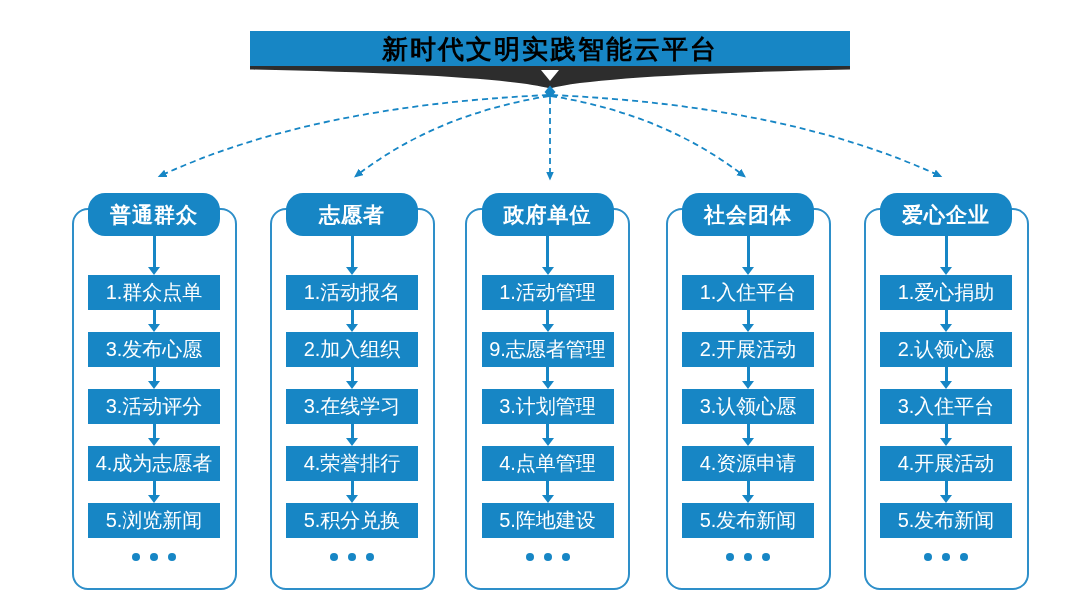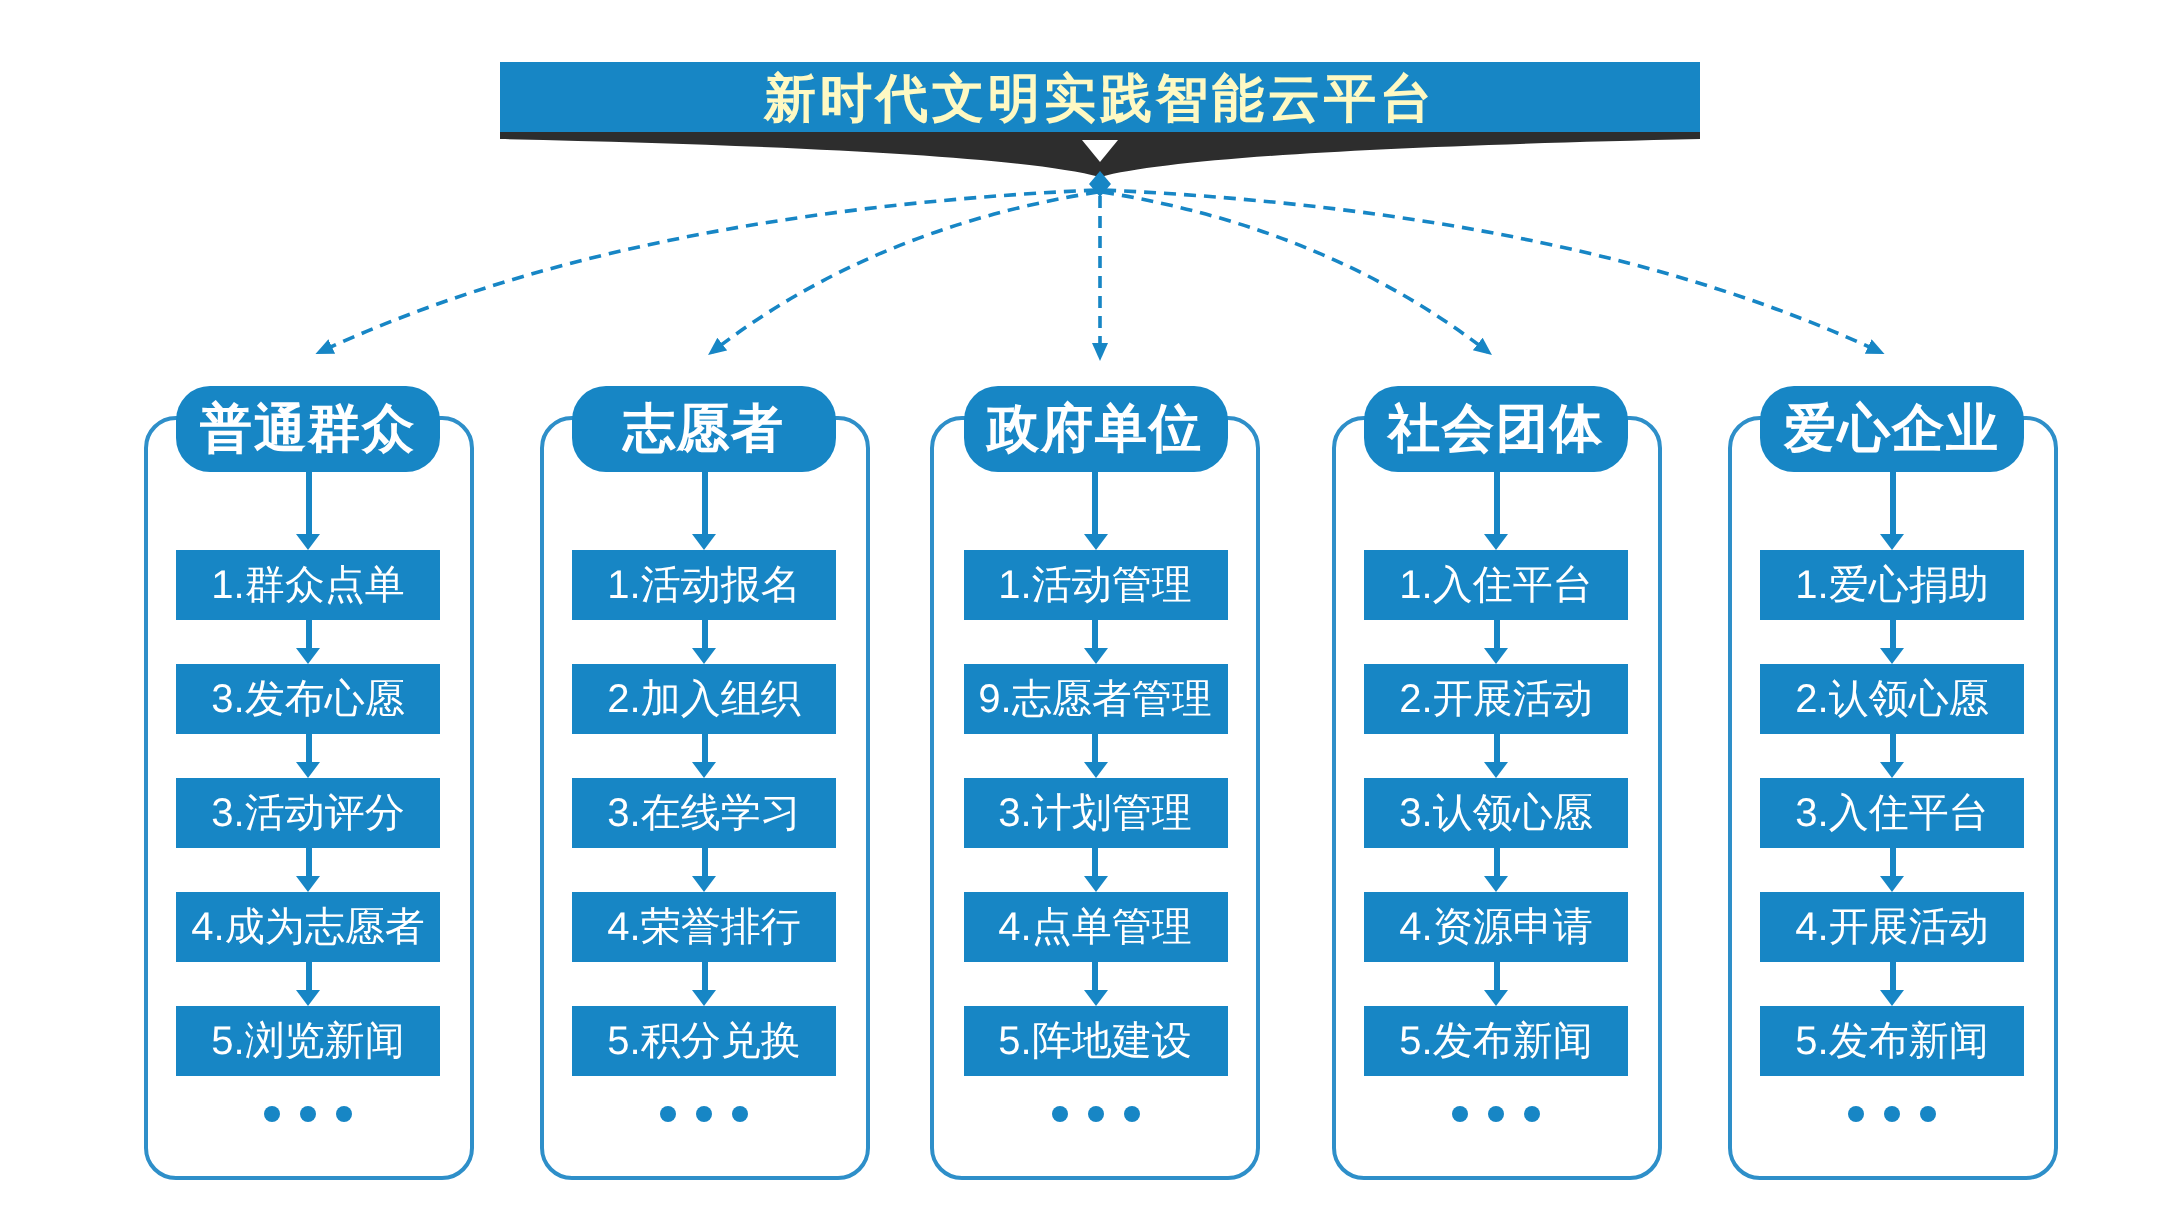--- a/index.html
+++ b/index.html
@@ -2,37 +2,37 @@
 <html style="--blue: #1786c5; --outline: #2e8fc9; --ribbon: #2d2d2d;"><head>
 <meta charset="utf-8">
 <style>
   :root { --blue:#1786c5; --outline:#2e8fc9; --ribbon:#2d2d2d; }
   * { box-sizing:border-box; margin:0; padding:0; }
   body { background:#fff; font-family:"Liberation Sans", sans-serif; }
   .stage { position:relative; width:1080px; height:611px; background:#fff; overflow:hidden; }
 
   .banner {
     position:absolute; left:250px; top:31px; width:600px; height:36px;
-    background:var(--blue); color:#fef9c3; display:flex; align-items:center; justify-content:center;
+    background:var(--blue); color:#000000; display:flex; align-items:center; justify-content:center;
     font-size:26px; font-weight:bold; letter-spacing:2px;
   }
   .ribbon-svg { position:absolute; left:250px; top:66px; width:600px; height:24px; display:block; }
   .connectors { position:absolute; left:0; top:0; width:1080px; height:611px; }
   .connectors path.curve { fill:none; stroke:var(--blue); stroke-width:1.8; stroke-dasharray:6 4; }
   .mfill { fill:var(--blue); }
 
   .column { position:absolute; top:193px; width:165px; height:397px; }
   .outline {
     position:absolute; left:0; top:15px; width:165px; height:382px;
     border:2px solid var(--outline); border-radius:16px; background:transparent;
   }
   .flow { position:relative; display:flex; flex-direction:column; align-items:center; }
   .role-header {
     width:132px; height:43px; background:var(--blue); border-radius:17px;
-    color:#fff; font-size:26px; font-weight:bold; letter-spacing:1px;
+    color:#fff; font-size:21px; font-weight:bold; letter-spacing:1px;
     display:flex; align-items:center; justify-content:center; position:relative; z-index:2;
   }
   .step-box {
     width:132px; height:35px; background:var(--blue);
     color:#fff; font-size:20px; display:flex; align-items:center; justify-content:center;
     white-space:nowrap;
   }
   .flow-arrow { display:flex; flex-direction:column; align-items:center; }
   .flow-arrow .stem { width:3px; background:var(--blue); height:14px; }
   .flow-arrow.long .stem { height:31px; }

